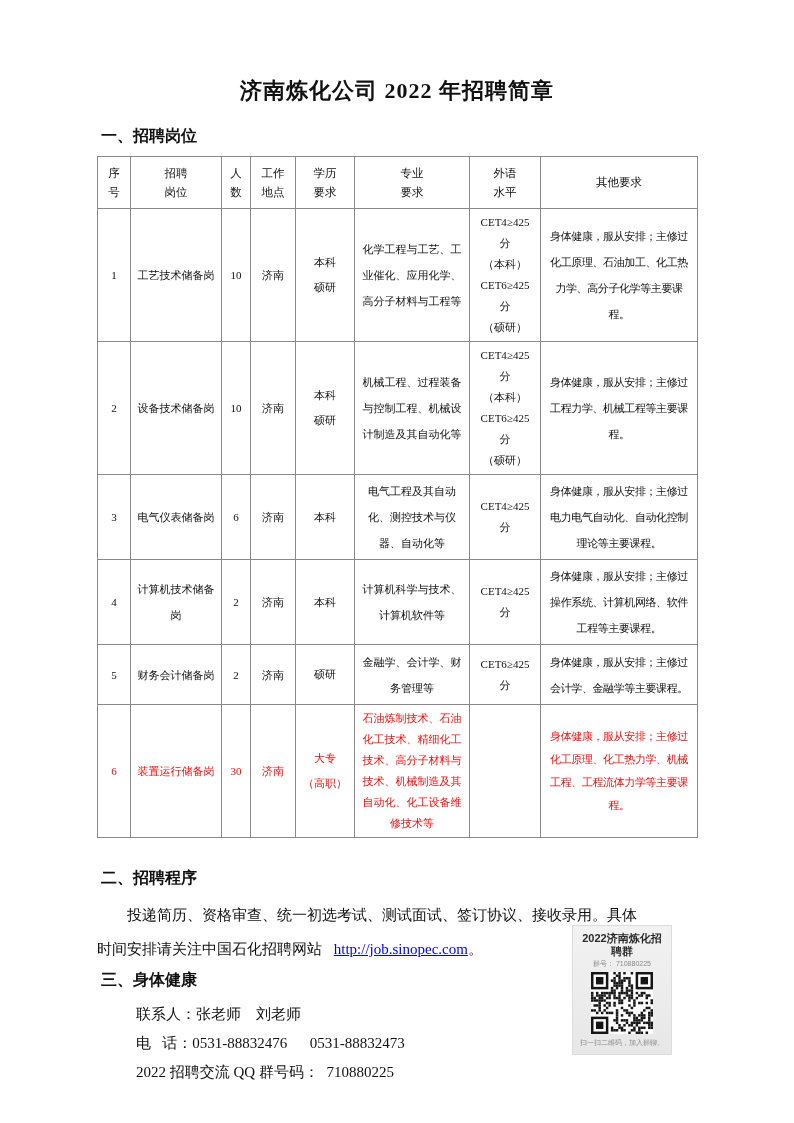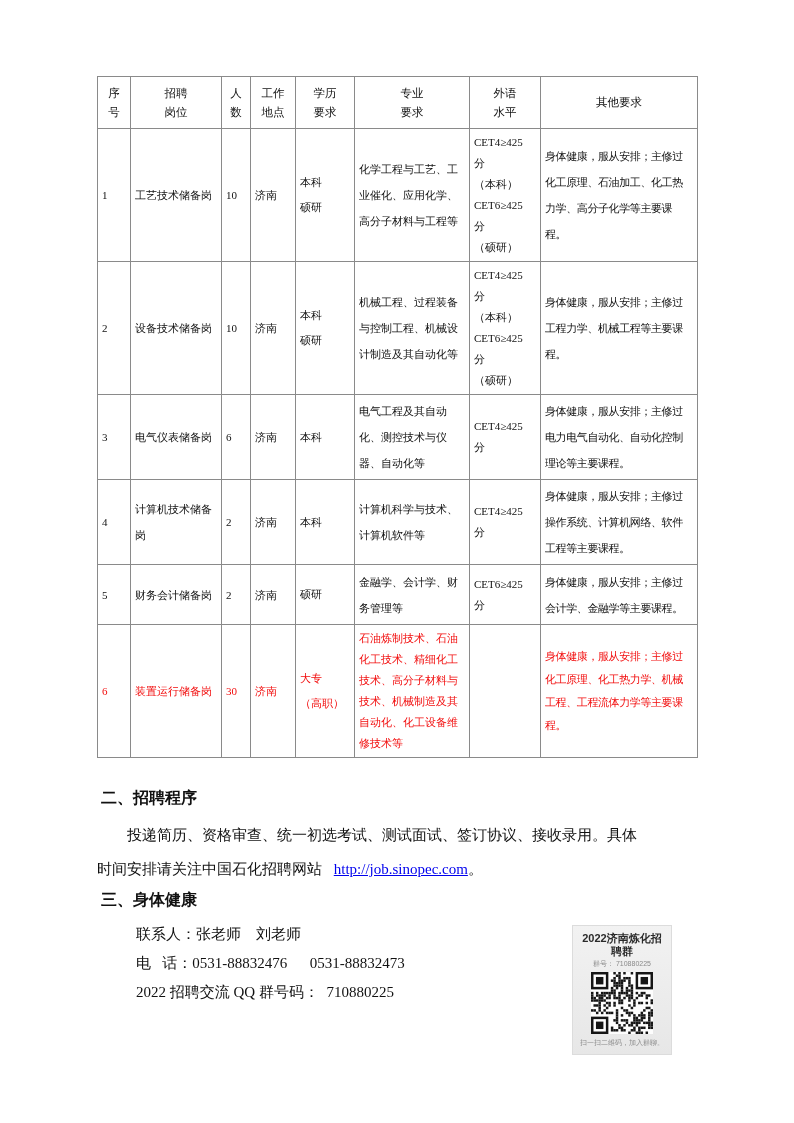--- a/index.html
+++ b/index.html
@@ -32,21 +32,21 @@
   table.positions{border-collapse:collapse;width:600px;table-layout:fixed;}
   table.positions th,table.positions td{
     border:1px solid var(--border);
     font-size:11px;font-weight:normal;
     vertical-align:middle;
     padding:3px 4px;
     box-sizing:border-box;
     word-break:break-all;
   }
   table.positions th{height:52px;text-align:center;line-height:19px;font-size:11.5px;}
-  table.positions td{line-height:26px;text-align:left;}
+  table.positions td{line-height:26px;text-align:center;}
   td.col-major,td.col-other{text-align:left;padding:4px 7px;font-family:Liberation Serif, serif;}
   td.col-other{letter-spacing:-0.4px;}
   td.col-language div{line-height:21px;}
   td.col-education div{line-height:25px;}
   tbody tr:nth-child(1){height:83px;}
   tbody tr:nth-child(2){height:82px;}
   tbody tr:nth-child(3){height:65px;}
   tbody tr:nth-child(4){height:65px;}
   tbody tr:nth-child(5){height:60px;}
   tbody tr:nth-child(6){height:125px;}
@@ -74,21 +74,23 @@
   .qr-title{font-size:11px;font-weight:bold;color:#2a2a2a;line-height:13px;}
   .qr-sub{font-size:7px;color:#8a8a8a;line-height:10px;margin:1px 0 3px;}
   .qr-svg{width:62px;height:62px;display:block;margin:0 auto;background:#fdfdfd;}
   .qr-caption{font-size:7px;color:#8a8a8a;line-height:9px;margin-top:4px;}
 </style>
 </head>
 <body>
 
 <div class="page">
 
-
+  <h1 class="doc-title">济南炼化公司 2022 年招聘简章</h1>
+
+  <h2 class="sec-heading">一、招聘岗位</h2>
 
   <table class="positions">
     <colgroup>
       <col style="width:33px">
         <col style="width:91px">
         <col style="width:29px">
       <col style="width:45px">
         <col style="width:59px">
         <col style="width:115px">
       <col style="width:71px">

